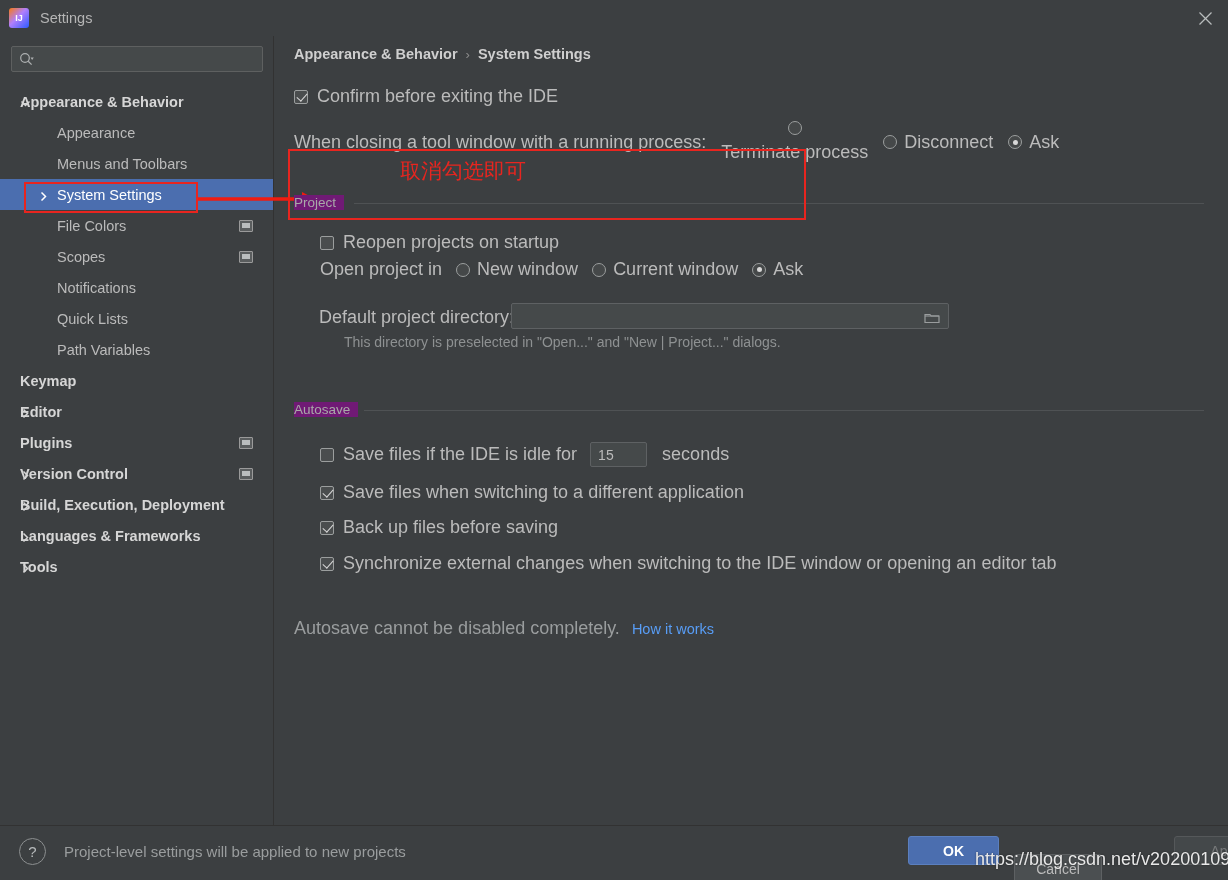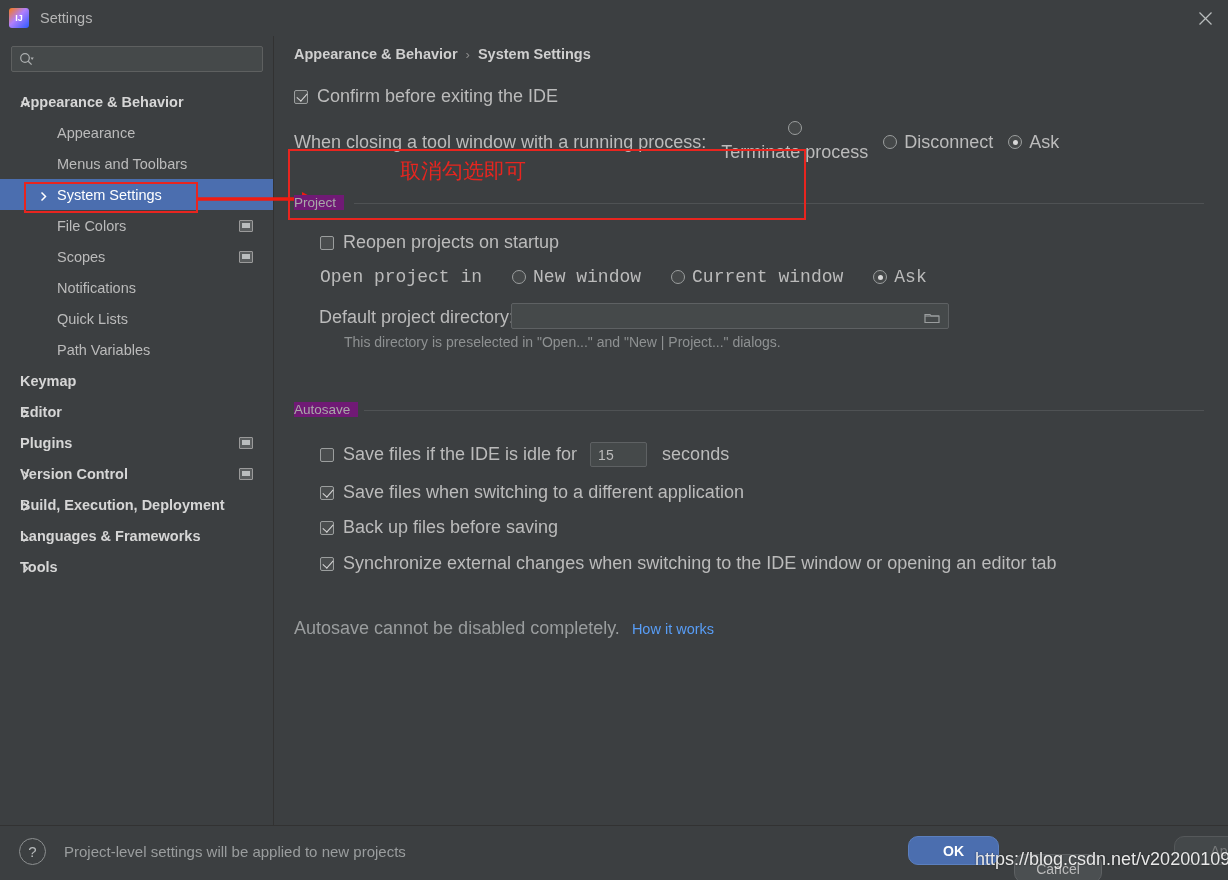--- a/index.html
+++ b/index.html
@@ -164,21 +164,21 @@
     color: #b7babb; font-size: 15px;
     display: flex; align-items: center; justify-content: center;
     cursor: pointer;
   }
   .bottom-note {
     position: absolute; left: 64px; top: 17px;
     font-size: 15px; color: #9a9d9e;
   }
   .btn {
     position: absolute; top: 836px; height: 29px;
-    border-radius: 10px; font-size: 14px;
+    border-radius: 3px; font-size: 14px;
     display: flex; align-items: center; justify-content: center;
     cursor: pointer;
   }
   .btn.primary {
     background: #4b6eaf; border: 1px solid #5b7fbe; color: #ffffff;
     font-weight: bold;
   }
   .btn.normal {
     background: #4b4f51; border: 1px solid #5e6163; color: #bbbbbb; margin-top: 18px;
   }
@@ -339,21 +339,21 @@
     </div>
 
     <div class="group-title" style="left:20px; top:159px;">Project</div>
     <div class="group-line" style="left:80px; top:167px; width:850px;"></div>
 
     <div class="row" style="left:46px; top:196px;">
       <span class="cb"></span>
       <span class="lbl" style="margin-left:9px;">Reopen projects on startup</span>
     </div>
 
-    <div class="row" style="left:46px; top:231px; gap:16px;font-family:Liberation Mono, monospace;">
+    <div class="row" style="left:46px; top:223px; gap:0;">
       <span class="lbl">Open project in</span>
       <span class="opt" style="margin-left:14px;">
         <span class="rb"></span>
         <span class="lbl">New window</span>
       </span>
       <span class="opt" style="margin-left:14px;">
         <span class="rb"></span>
         <span class="lbl">Current window</span>
       </span>
       <span class="opt" style="margin-left:14px;">

